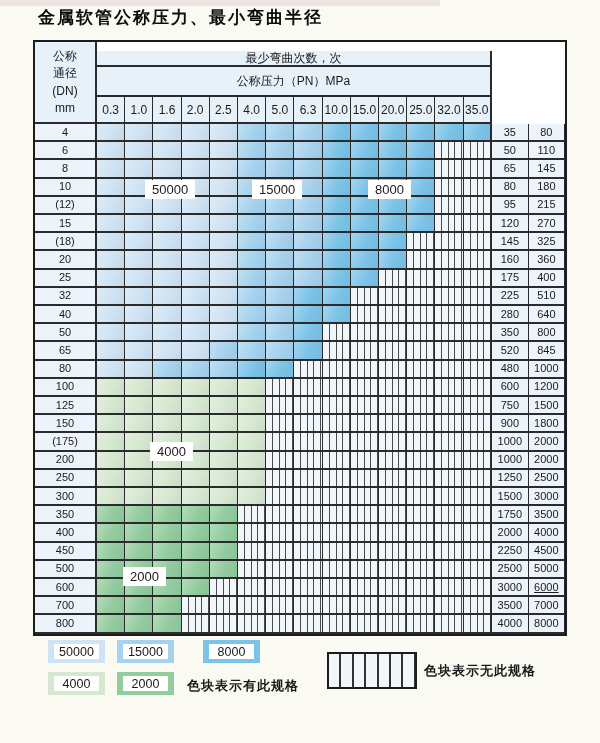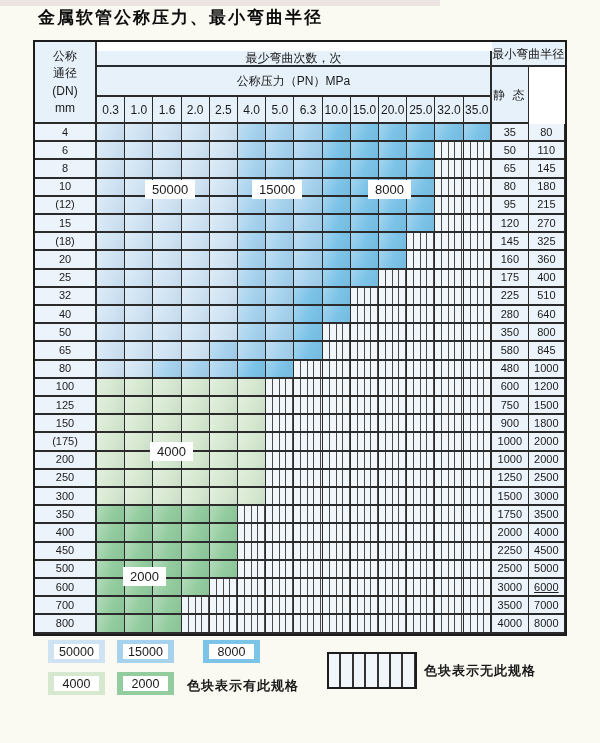--- a/index.html
+++ b/index.html
@@ -54,23 +54,21 @@
 
   <div class="table-wrap">
     <div class="grid">
       <div class="cell hdr thickR h-corner">
         <span>公称</span>
         <span>通径</span>
         <span>(DN)</span>
         <span>mm</span>
       </div>
       <div class="cell hdr thickR h-bend">最少弯曲次数，次</div>
-      <div class="cell hdr h-radius">最小弯曲半径</div>
       <div class="cell hdr thickR h-pressure">公称压力（PN）MPa</div>
-      <div class="cell hdr h-static">静 态</div>
 
     <div class="cell hdr" style="grid-area: 3 / 2;">0.3</div>
         <div class="cell hdr" style="grid-area: 3 / 3;">1.0</div>
         <div class="cell hdr" style="grid-area: 3 / 4;">1.6</div>
         <div class="cell hdr" style="grid-area: 3 / 5;">2.0</div>
         <div class="cell hdr" style="grid-area: 3 / 6;">2.5</div>
         <div class="cell hdr" style="grid-area: 3 / 7;">4.0</div>
         <div class="cell hdr" style="grid-area: 3 / 8;">5.0</div>
         <div class="cell hdr" style="grid-area: 3 / 9;">6.3</div>
         <div class="cell hdr" style="grid-area: 3 / 10;">10.0</div>
@@ -291,21 +289,21 @@
         <div class="cell c15000" style="grid-area: 16 / 6;"></div>
         <div class="cell c15000" style="grid-area: 16 / 7;"></div>
         <div class="cell c15000" style="grid-area: 16 / 8;"></div>
         <div class="cell c8000" style="grid-area: 16 / 9;"></div>
         <div class="cell cnone" style="grid-area: 16 / 10;"></div>
         <div class="cell cnone" style="grid-area: 16 / 11;"></div>
         <div class="cell cnone" style="grid-area: 16 / 12;"></div>
         <div class="cell cnone" style="grid-area: 16 / 13;"></div>
         <div class="cell cnone" style="grid-area: 16 / 14;"></div>
         <div class="cell cnone thickR" style="grid-area: 16 / 15;"></div>
-        <div class="cell valcell" style="grid-area: 16 / 16;">580</div>
+        <div class="cell valcell" style="grid-area: 16 / 16;">520</div>
         <div class="cell valcell" style="grid-area: 16 / 17;">845</div>
         <div class="cell dncell thickR" style="grid-area: 17 / 1;">80</div>
         <div class="cell c50000" style="grid-area: 17 / 2;"></div>
         <div class="cell c50000" style="grid-area: 17 / 3;"></div>
         <div class="cell c15000" style="grid-area: 17 / 4;"></div>
         <div class="cell c15000" style="grid-area: 17 / 5;"></div>
         <div class="cell c15000" style="grid-area: 17 / 6;"></div>
         <div class="cell c8000" style="grid-area: 17 / 7;"></div>
         <div class="cell c8000" style="grid-area: 17 / 8;"></div>
         <div class="cell cnone" style="grid-area: 17 / 9;"></div>

